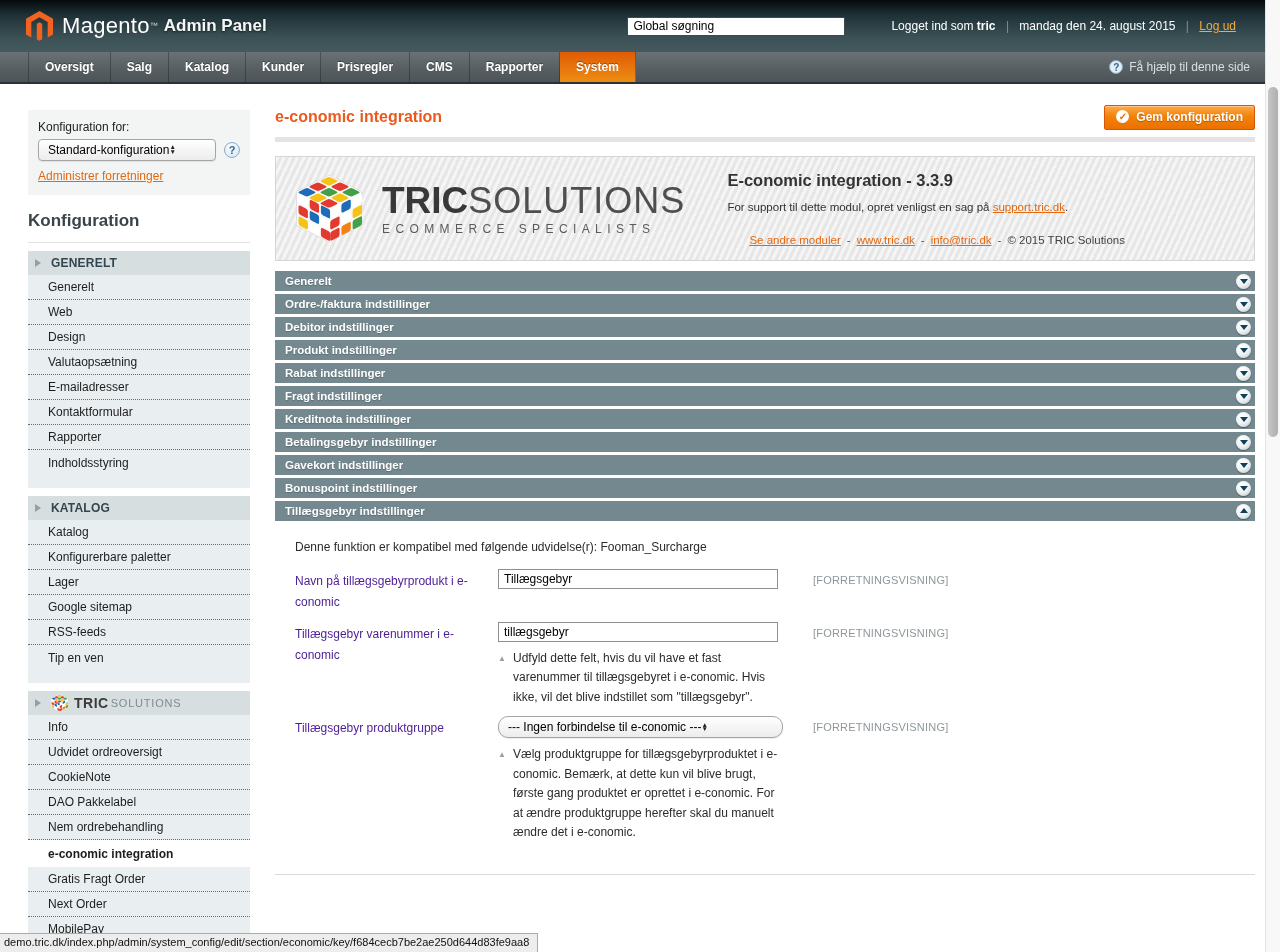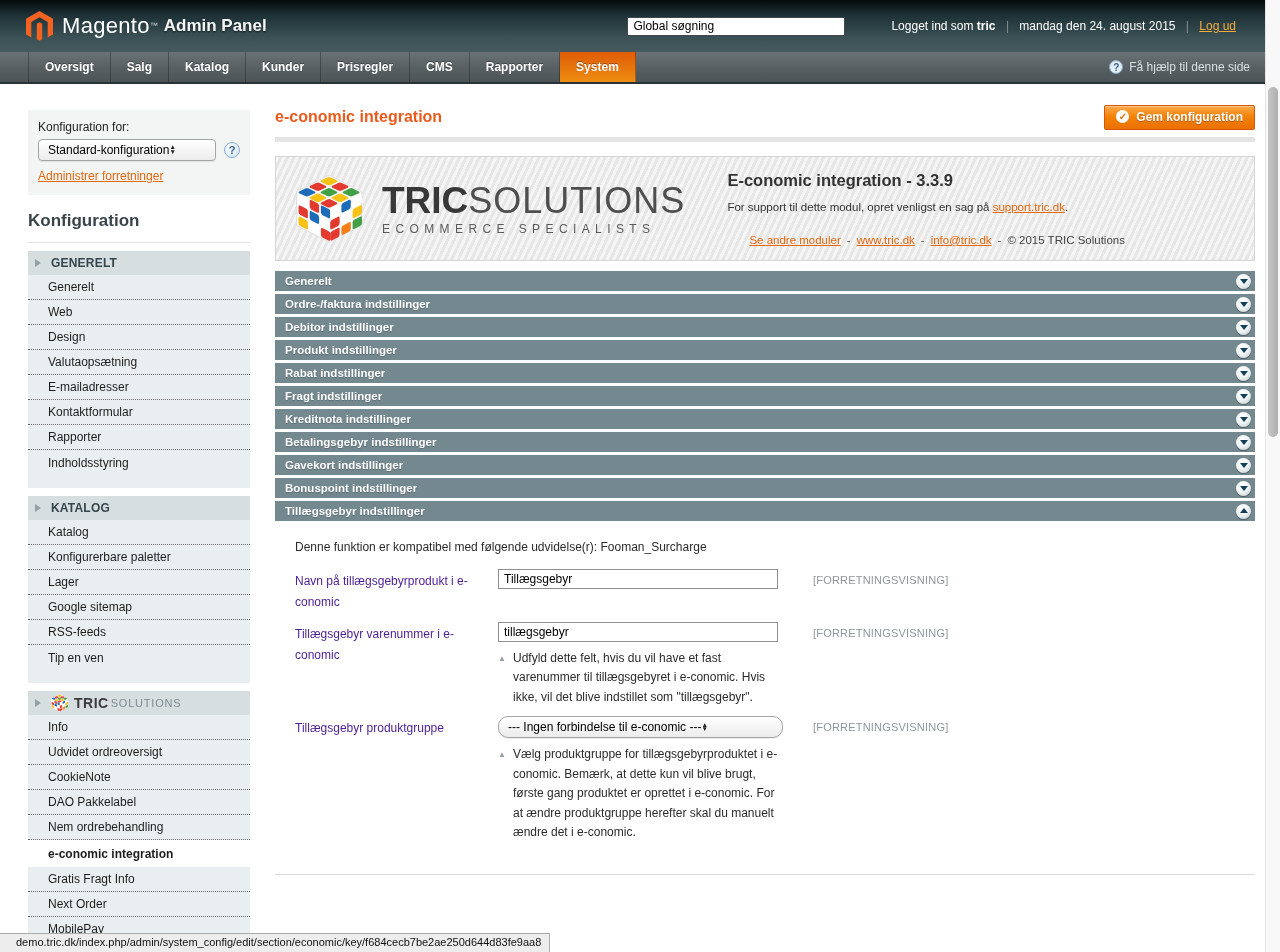--- a/index.html
+++ b/index.html
@@ -114,21 +114,21 @@
   .f-value { width:285px; flex:none; }
   .f-value input { width:280px; height:20px; border:1px solid #8f8f8f; font-size:12px; padding:1px 5px;
                    font-family:inherit; color:#000; }
   .fake-select.big { width:285px; height:22px; border-radius:10px; font-size:12px; }
   .f-note { margin-top:7px; color:#2b2b2b; line-height:1.62; position:relative; padding-left:15px; width:285px; }
   .f-note .note-tri { position:absolute; left:0; top:4px; font-size:8px; color:#94a2a8; }
   .f-scope { margin-left:30px; font-size:11px; color:#8f979b; padding-top:5px; letter-spacing:.2px; white-space:nowrap; }
 
   
   .statusbar { position:absolute; left:0; bottom:0; height:19px; background:#ededed; border:1px solid #ababab;
-               border-left:none; border-bottom:none; font-size:11px; color:#111; padding:2px 8px 0 16px;
+               border-left:none; border-bottom:none; font-size:11px; color:#111; padding:2px 8px 0 4px;
                white-space:nowrap; }
   .scrollbar { position:absolute; top:0; right:0; width:15px; height:952px; background:#f8f8f8;
                border-left:1px solid #e4e4e4; }
   .scroll-thumb { position:absolute; top:87px; left:2px; width:10px; height:350px; border-radius:6px;
                   background:linear-gradient(90deg,#c6c6c6,#aeaeae); cursor:pointer; }
 </style>
 </head>
 <body>
 
 <div>
@@ -261,21 +261,21 @@
               <span class="tric-s">SOLUTIONS</span>
             </span>
           </div>
           <div class="side-items endgap">
             <div class="side-item">Info</div>
             <div class="side-item">Udvidet ordreoversigt</div>
             <div class="side-item">CookieNote</div>
             <div class="side-item">DAO Pakkelabel</div>
             <div class="side-item">Nem ordrebehandling</div>
             <div class="side-item active">e-conomic integration</div>
-            <div class="side-item">Gratis Fragt Info</div>
+            <div class="side-item">Gratis Fragt Order</div>
             <div class="side-item">Next Order</div>
             <div class="side-item">MobilePay</div>
           </div>
         </div>
     </aside>
 
     <main class="main">
       <div class="page-head">
         <h1 class="page-title">e-conomic integration</h1>
         <button class="save-btn">

